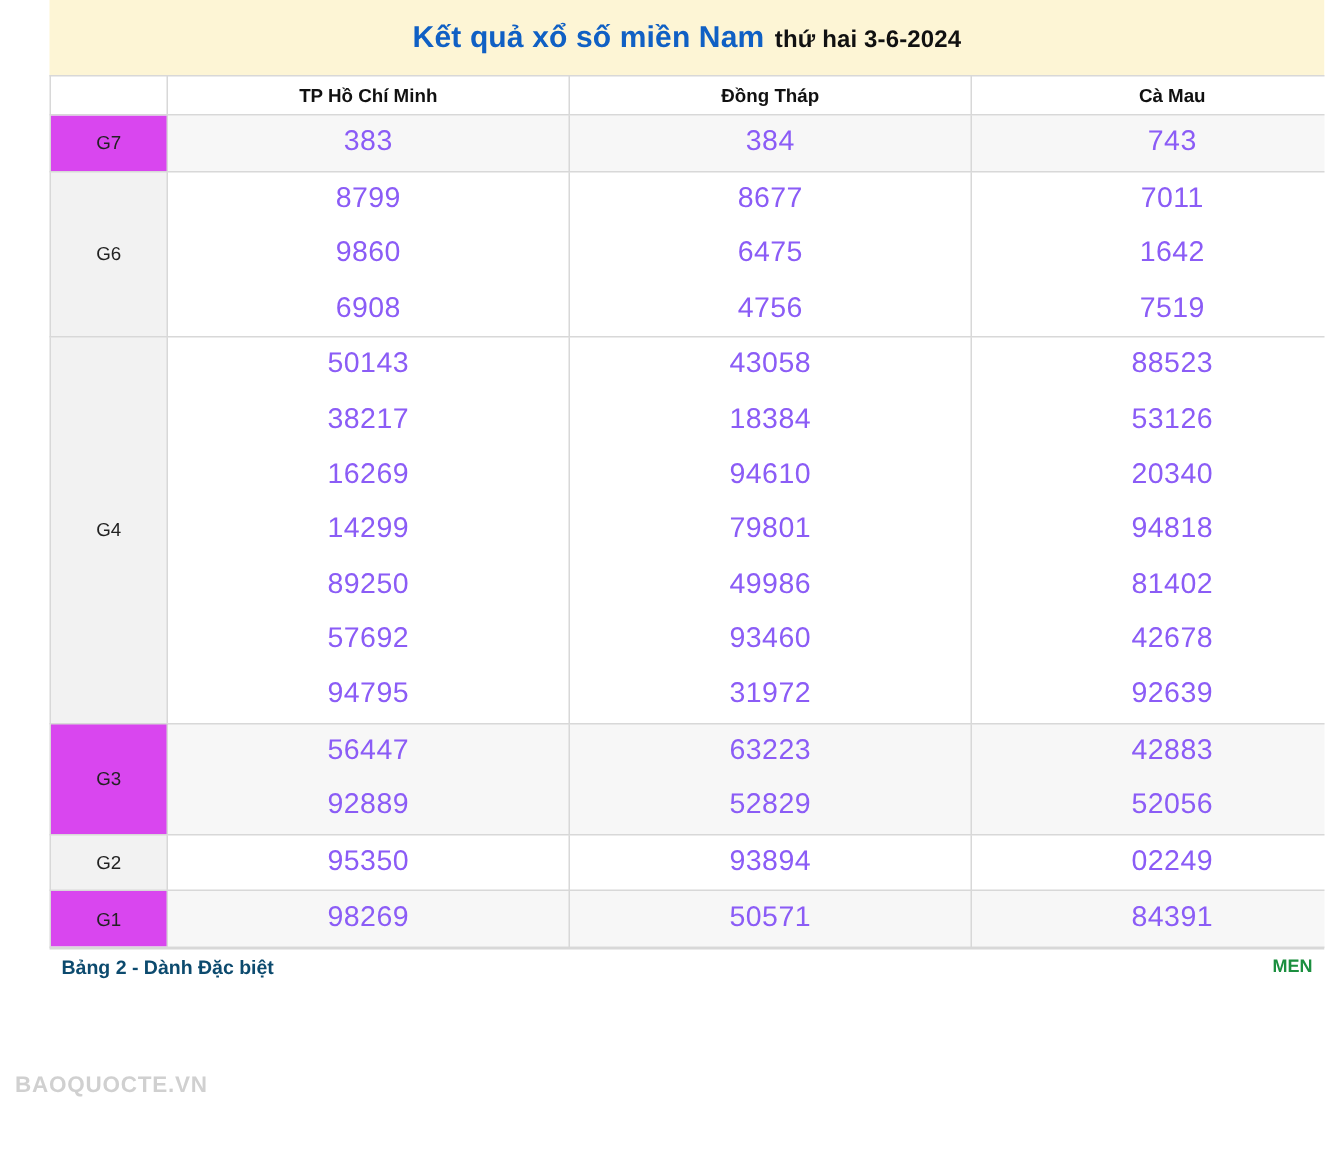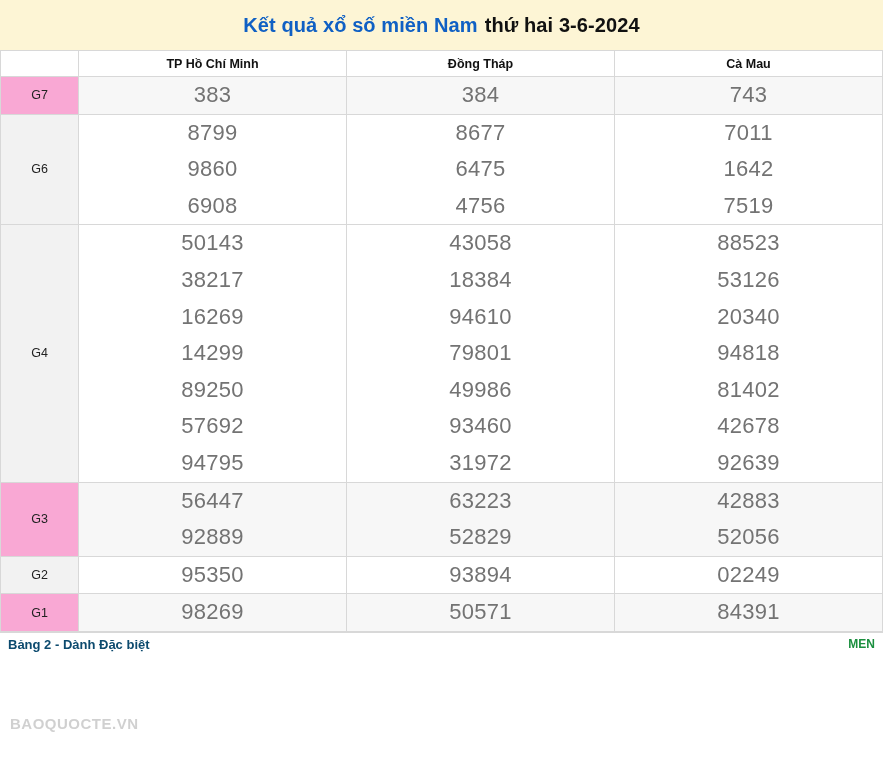--- a/index.html
+++ b/index.html
@@ -13,20 +13,21 @@
     font-family: "Liberation Sans", sans-serif;
     overflow: hidden;
     position: relative;
   }
   .page {
     width: 883px;
     height: 756px;
     position: relative;
     box-sizing: border-box;
     background: #ffffff;
+    padding-left: 33px;
   }
   
   .header {
     height: 50px;
     background: #fdf5d5;
     display: flex;
     align-items: center;
     justify-content: center;
     box-sizing: border-box;
   }
@@ -35,21 +36,21 @@
     align-items: baseline;
     gap: 7px;
   }
   .header-title {
     font-size: 20px;
     font-weight: bold;
     color: #1060c4;
     letter-spacing: 0.1px;
   }
   .header-date {
-    font-size: 20px;
+    font-size: 16px;
     font-weight: bold;
     color: #111111;
     letter-spacing: 0.1px;
   }
   
   table.results {
     width: 883px;
     border-collapse: collapse;
     table-layout: fixed;
     border-radius: 21px;
@@ -77,29 +78,29 @@
     font-size: 12.5px;
     color: #222222;
     background: #f2f2f2;
     font-weight: normal;
   }
   td.nums {
     padding: 0;
     background: #ffffff;
   }
   td.nums.alt { background: #f7f7f7; }
-  td.label.alt { background: #f9a8d4; }
+  td.label.alt { background: #d946ef; }
   .numlist {
     display: flex;
     flex-direction: column;
     justify-content: center;
   }
   .numlist .n {
-    font-size: 22px;
-    color: #737373;
+    font-size: 19px;
+    color: #8b5cf6;
     line-height: 36.6px;
     height: 36.6px;
     letter-spacing: 0.3px;
   }
   
   .row-g8 .numlist .n {
     color: #e01b1b;
     font-size: 23px;
     font-weight: bold;
     line-height: 41px;

